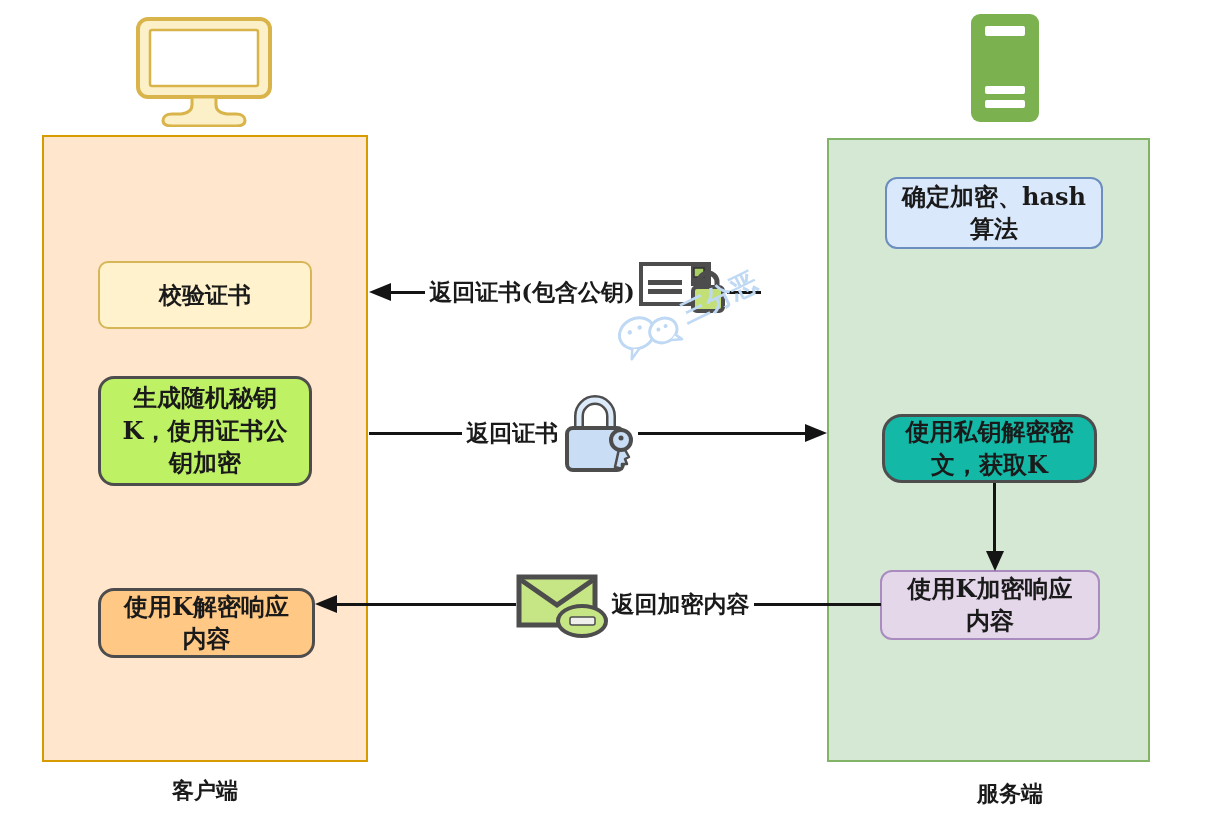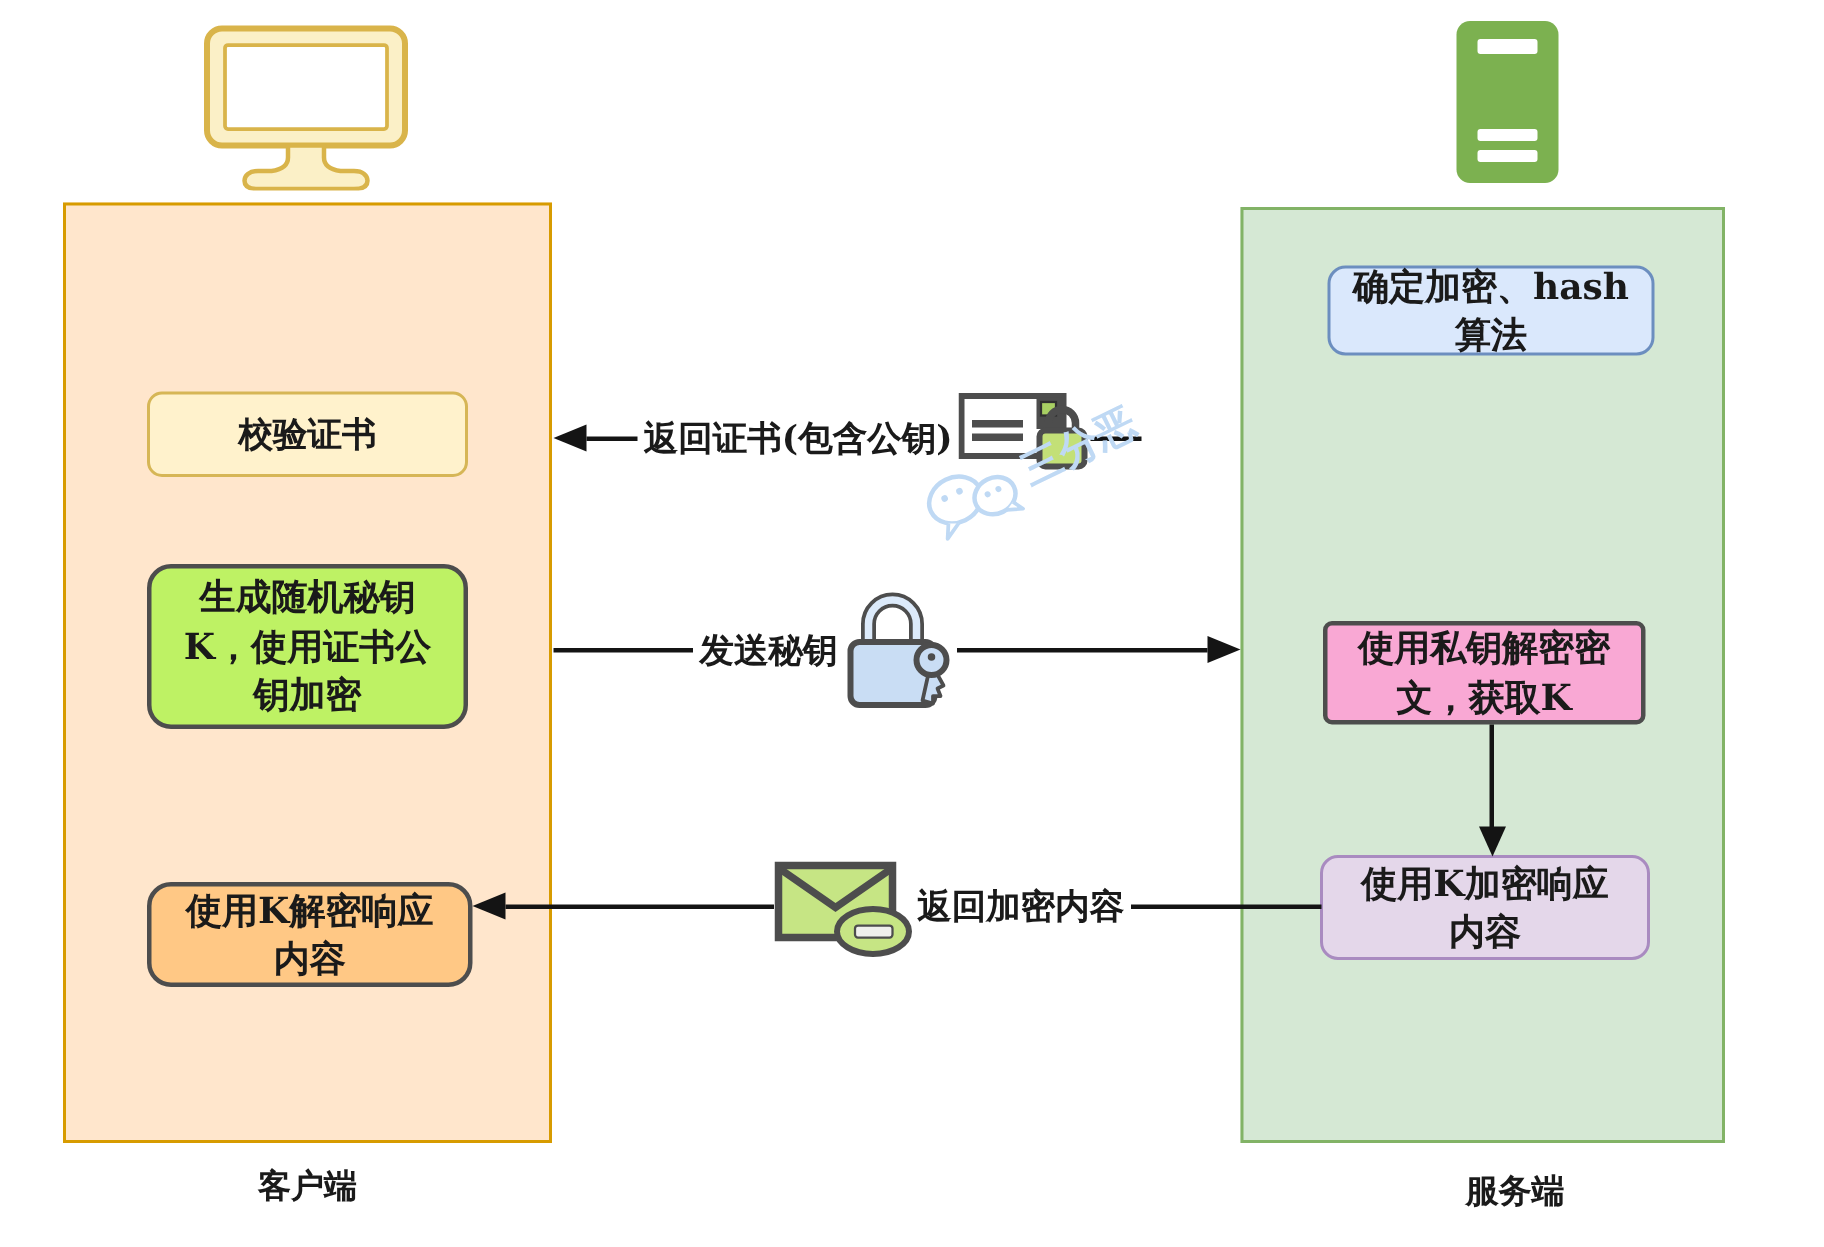--- a/index.html
+++ b/index.html
@@ -10,25 +10,25 @@
   .abs{position:absolute;}
   
   .lane{position:absolute;box-sizing:border-box;}
   .lane.client{left:42px;top:135px;width:326px;height:627px;background:#ffe6cc;border:2px solid #d79b00;}
   .lane.server{left:827px;top:138px;width:323px;height:624px;background:#d5e8d4;border:2px solid #82b366;}
   
   .step{
     position:absolute;box-sizing:border-box;display:flex;align-items:center;justify-content:center;
     text-align:center;font-size:24px;font-weight:600;line-height:1.35;white-space:pre-line;
   }
-  .step.verify-cert{left:98px;top:261px;width:214px;height:57px;background:#fff2cc;border:2px solid #d6b656;border-radius:10px;font-size:23px;}
+  .step.verify-cert{left:98px;top:261px;width:214px;height:68px;background:#fff2cc;border:2px solid #d6b656;border-radius:10px;font-size:23px;}
   .step.gen-key{left:98px;top:376px;width:214px;height:110px;background:#bef264;border:3px solid #4d4d4d;border-radius:16px;}
   .step.decrypt-response{left:98px;top:588px;width:217px;height:70px;background:#ffc885;border:3px solid #4d4d4d;border-radius:16px;}
-  .step.choose-algo{left:885px;top:177px;width:218px;height:60px;background:#dae8fc;border:2px solid #6c8ebf;border-radius:12px;}
-  .step.decrypt-key{left:882px;top:414px;width:215px;height:69px;background:#f9a8d4;border:3px solid #4d4d4d;border-radius:6px;}
+  .step.choose-algo{left:885px;top:177px;width:218px;height:72px;background:#dae8fc;border:2px solid #6c8ebf;border-radius:12px;}
+  .step.decrypt-key{left:882px;top:414px;width:215px;height:69px;background:#14b8a6;border:3px solid #4d4d4d;border-radius:20px;}
   .step.encrypt-response{left:880px;top:570px;width:220px;height:70px;background:#e4d7ea;border:2.5px solid #a98bc0;border-radius:12px;}
   
   .msg{position:absolute;display:flex;align-items:center;height:80px;}
   .msg .ln{height:3px;background:#141414;align-self:center;}
   .msg .grow{flex-grow:1;}
   .msg .label{font-size:23px;font-weight:600;white-space:nowrap;padding:0 4px;}
   .ah-right{width:0;height:0;border-top:9px solid transparent;border-bottom:9px solid transparent;border-left:22px solid #141414;}
   .ah-left{width:0;height:0;border-top:9px solid transparent;border-bottom:9px solid transparent;border-right:22px solid #141414;}
   .msg.request{left:369px;top:167px;width:458px;}
   .msg.return-cert{left:369px;top:252px;width:392px;}
@@ -111,21 +111,21 @@
         <rect x="9" y="29" width="34" height="5" fill="#4d4d4d"></rect>
         <path d="M60 27 v-5 a9 9 0 0 1 18 0 v5" fill="none" stroke="#4d4d4d" stroke-width="5"></path>
         <rect x="54" y="27" width="30" height="24" rx="4" fill="#c3e077" stroke="#4d4d4d" stroke-width="4"></rect>
       </svg>
     </div>
     <div class="ln" style="width:34px"></div>
   </div>
 
   <div class="msg send-key">
     <div class="ln grow" style="flex-grow:0.56"></div>
-    <div class="label">发送秘钥</div>
+    <div class="label">返回证书</div>
     <div class="icon-slot">
       <svg width="76" height="84" viewBox="0 0 76 84">
         <path d="M17 40 V25 a16 16 0 0 1 32 0 V40" fill="none" stroke="#4d4d4d" stroke-width="10"></path>
         <path d="M17 40 V25 a16 16 0 0 1 32 0 V40" fill="none" stroke="#dceafa" stroke-width="5"></path>
         <rect x="5" y="37" width="56" height="42" rx="6" fill="#c9ddf4" stroke="#4d4d4d" stroke-width="4"></rect>
         <path d="M57 58 L53 76 L60 78 L60 73 L65 73 L63 68 L67 66 L62 57 Z" fill="#c9ddf4" stroke="#4d4d4d" stroke-width="2.5" stroke-linejoin="round"></path>
         <circle cx="59" cy="49" r="10" fill="#c9ddf4" stroke="#4d4d4d" stroke-width="4"></circle>
         <circle cx="59" cy="47" r="2.5" fill="#4d4d4d"></circle>
       </svg>
     </div>

